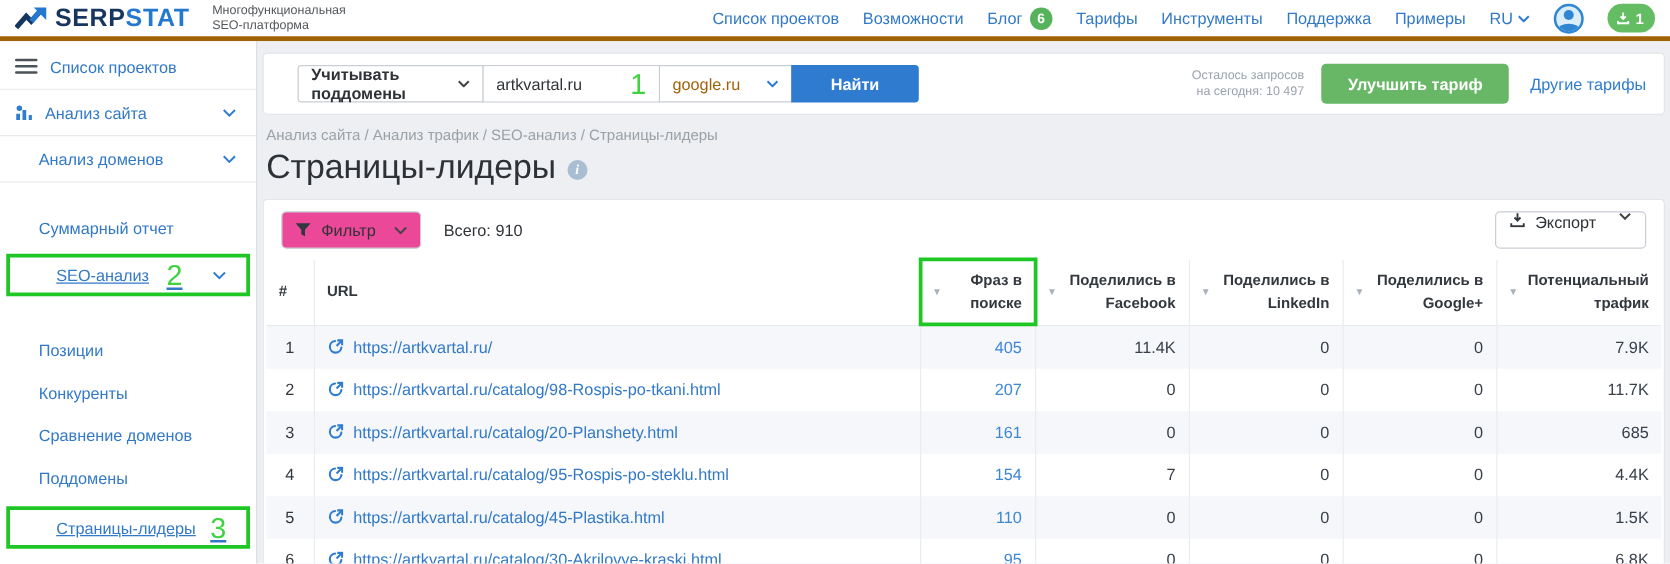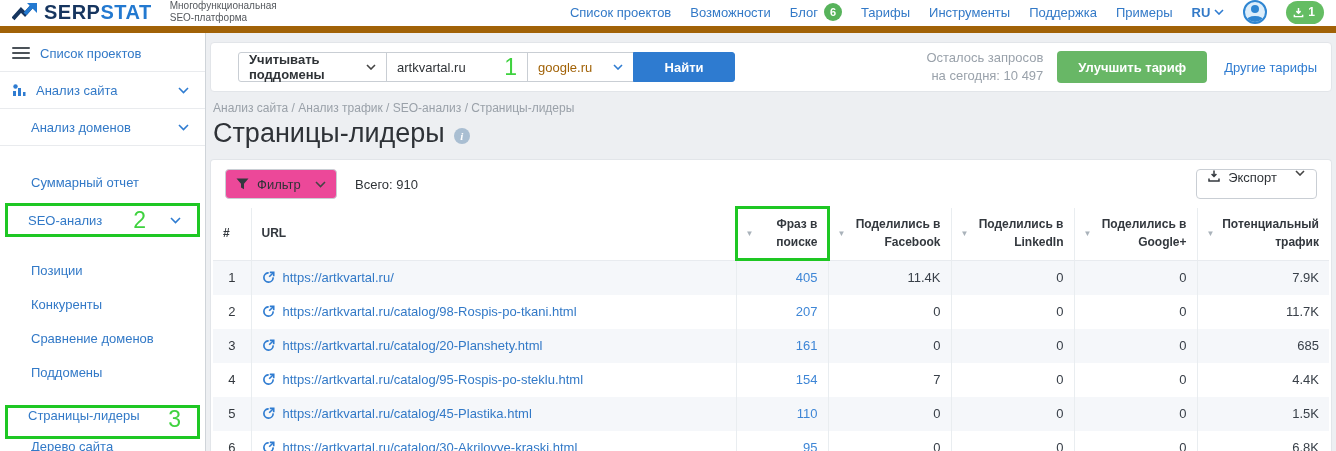--- a/index.html
+++ b/index.html
@@ -3,64 +3,64 @@
 <meta charset="utf-8">
 <style>
   * { box-sizing: border-box; }
   html,body { margin:0; padding:0; }
   body {
     width:1336px; height:451px; overflow:hidden;
     font-family:"Liberation Sans", sans-serif;
     background:#fff; color:#2f3337;
   }
   
-  .topbar { height:33px; background:#fff; border-bottom:7px solid #a16207; display:flex; align-items:flex-start; }
+  .topbar { height:33px; background:#fff; border-bottom:4px solid #a16207; display:flex; align-items:center; }
   .logo-wrap { width:206px; flex:0 0 auto; display:flex; align-items:center; padding-left:12px; }
   .logo-mark { margin-right:6px; display:flex; }
   .logo-text { font-size:20px; font-weight:bold; letter-spacing:.5px; line-height:1; }
   .logo-serp { color:#16355f; } .logo-stat { color:#2379d0; }
   .logo-divider { width:2px; height:24px; background:#16355f; margin:0 9px; }
   .tagline { font-size:10px; color:#54585d; line-height:1.2; white-space:nowrap; }
   .topnav { margin-left:auto; display:flex; align-items:center; gap:19px; padding-right:12px; font-size:13px; color:#3279c7; white-space:nowrap; }
   .topnav .navlink { cursor:pointer; display:flex; align-items:center; }
   .badge-blog { background:#57b35b; color:#fff; width:18px; height:18px; border-radius:50%; display:inline-flex; align-items:center; justify-content:center; font-size:11px; font-weight:bold; margin-left:6px; }
-  .lang { display:flex; align-items:center; gap:4px; font-weight:bold; }
+  .lang { display:flex; align-items:center; gap:4px; font-weight:normal; }
   .avatar { width:24px; height:24px; border-radius:50%; background:#ddeefb; border:2px solid #2f86d2; position:relative; overflow:hidden; }
   .avatar .head { position:absolute; top:3px; left:6px; width:8px; height:8px; border-radius:50%; background:#2f86d2; }
   .avatar .body { position:absolute; bottom:-4px; left:1px; width:18px; height:10px; border-radius:50% 50% 0 0; background:#2f86d2; }
   .user-pill { background:#64bd63; border-radius:12px; height:23px; padding:0 9px 0 7px; display:flex; align-items:center; gap:4px; color:#fff; font-size:12px; font-weight:bold; }
   .chev { flex:0 0 auto; }
   
   .app { display:flex; height:418px; }
   .sidebar { width:206px; flex:0 0 auto; background:#fff; border-right:1px solid #cfd4d9; padding-top:5px; font-size:13px; color:#3279c7; }
   .side-item { display:flex; align-items:center; height:30px; padding:0 16px 0 12px; gap:10px; cursor:pointer; white-space:nowrap; }
   .side-item .s-chev { margin-left:auto; color:#2f7cd1; }
   .side-divider { height:1px; background:#e9ebee; margin:3px 0; }
   .indent { padding-left:31px; }
   .gap18 { height:18px; } .gap26 { height:26px; }
-  .sub-item { display:flex; height:34px; padding:0 16px 0 31px; cursor:pointer; }
+  .sub-item { display:flex; align-items:center; height:34px; padding:0 16px 0 31px; cursor:pointer; }
   .burger { width:18px; display:flex; flex-direction:column; gap:3px; }
   .burger span { height:2px; background:#4b5258; border-radius:1px; }
   
   .ann-box { border:3px solid #1ec723; margin:6px 5px 0 5px; }
-  .ann-box .side-item, .ann-box .sub-item { height:28px; padding-left:20px; }
+  .ann-box .side-item, .ann-box .sub-item { height:28px; padding-left:37px;text-decoration:underline; }
   .ann-digit { color:#3fd23f; font-size:23px; line-height:1; font-weight:400; }
   .box-row-digit { margin-left:auto; }
   .ann-box .s-chev { margin-left:14px; }
   
   .main { flex:1; background:#edeff2; padding:0 4px; display:flex; flex-direction:column; overflow:hidden; }
   .search-card { margin-top:9px; background:#fff; border:1px solid #e2e5e9; border-radius:4px; height:50px; flex:0 0 auto; display:flex; align-items:center; padding:0 14px; }
   .control { height:30px; border:1px solid #c9ced4; background:#fff; font-size:13px; display:flex; align-items:center; margin-left:-1px; }
   .dd-subdomains { width:149px; border-radius:3px 0 0 3px; padding:0 10px; justify-content:space-between; margin-left:13px; cursor:pointer; font-weight:bold; color:#2f3337; }
   .input-wrap { width:142px; position:relative; padding:0; }
   .input-wrap input { width:100%; height:100%; border:none; outline:none; font-family:"Liberation Sans",sans-serif; font-size:13px; padding:0 26px 0 10px; color:#2f3337; }
   .input-digit { position:absolute; right:10px; top:3px; }
   .dd-engine { width:107px; padding:0 10px; justify-content:space-between; cursor:pointer; color:#a16207; }
   .btn-search { width:102px; background:#2e7bd0; border:1px solid #2e7bd0; color:#fff; font-weight:bold; justify-content:center; border-radius:0 3px 3px 0; cursor:pointer; }
-  .quota { margin-left:auto; text-align:right; color:#9aa2ab; font-size:13px; line-height:1.35; white-space:nowrap; }
+  .quota { margin-left:auto; text-align:right; color:#9aa2ab; font-size:10px; line-height:1.35; white-space:nowrap; }
   .btn-upgrade { margin-left:14px; background:#68b766; color:#fff; font-weight:bold; font-size:13px; height:32px; padding:0 21px; border-radius:4px; display:flex; align-items:center; cursor:pointer; white-space:nowrap; }
   .link-other { margin-left:17px; color:#2f7cd1; font-size:13px; cursor:pointer; white-space:nowrap; }
   .breadcrumb { margin:9px 0 0 3px; font-size:12px; color:#9aa1a9; flex:0 0 auto; }
   .title-row { display:flex; align-items:center; gap:9px; margin:3px 0 10px 3px; flex:0 0 auto; }
   .page-title { font-size:27px; font-weight:400; color:#2e3237; margin:0; line-height:1.15; }
   .info-icon { width:16px; height:16px; border-radius:50%; background:#a9bed2; color:#fff; font-size:11px; font-weight:bold; font-style:italic; font-family:"Liberation Serif",serif; display:flex; align-items:center; justify-content:center; margin-top:4px; cursor:pointer; }
   .content-card { flex:1; background:#fff; border:1px solid #e2e5e9; border-bottom:none; border-radius:4px 4px 0 0; padding:9px 2px 0; display:flex; flex-direction:column; overflow:hidden; }
   .toolbar { display:flex; align-items:center; padding:0 12px 9px 12px; flex:0 0 auto; }
   .btn-filter { border:1px solid #c9ced4; border-radius:4px; height:30px; width:112px; padding:0 10px; display:flex; align-items:center; gap:8px; font-size:13px; background:#ec4899; cursor:pointer; }
   .btn-filter .s-chev { margin-left:auto; color:#444; }

